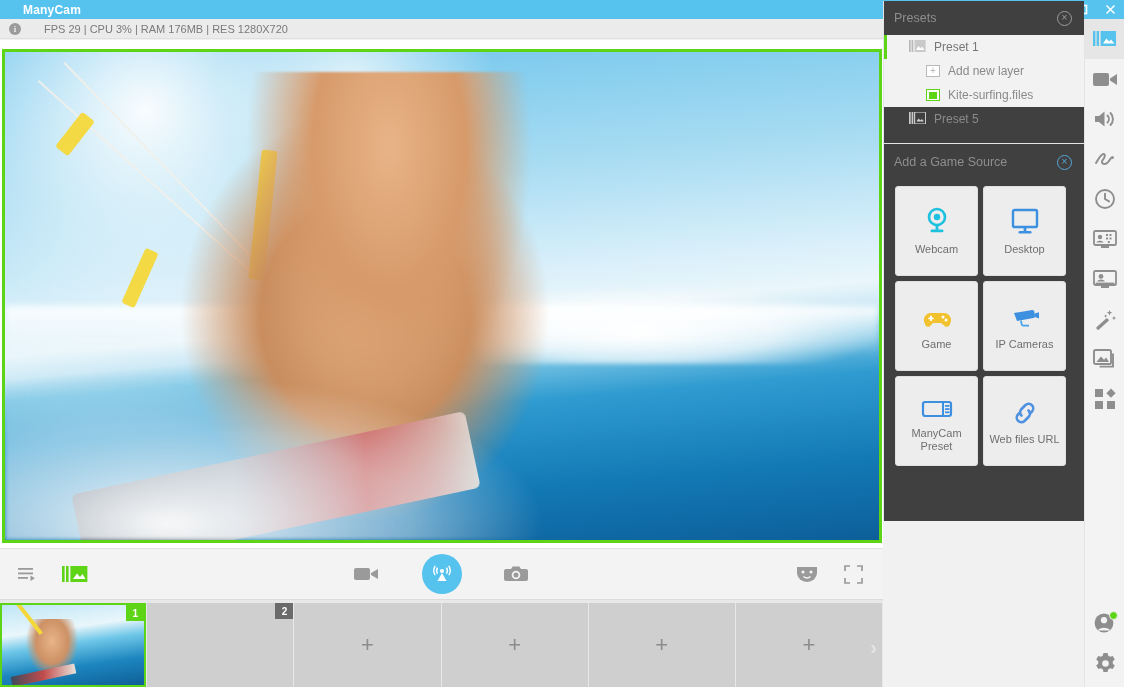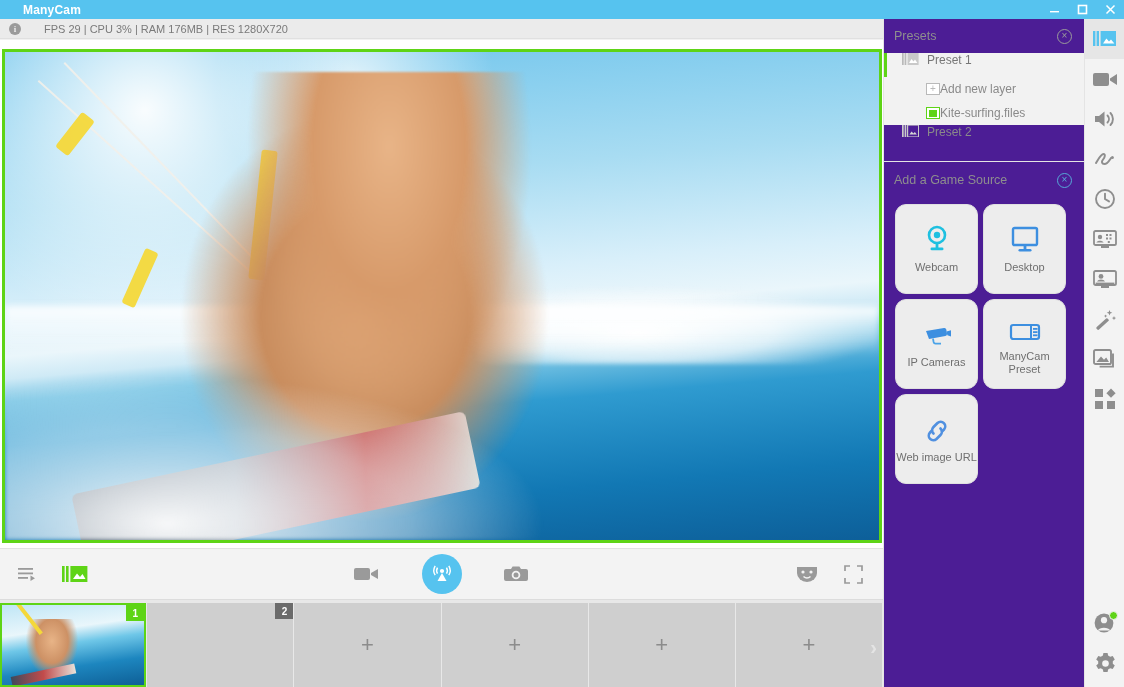--- a/index.html
+++ b/index.html
@@ -143,69 +143,69 @@
   .thumb-badge.green { background: #5ed416; }
   .plus { color: #8c8c8c; font-size: 22px; font-weight: 300; line-height: 1; }
   .strip-next {
     position: absolute; right: 6px; top: 36px;
     color: #e4e4e4; font-size: 20px; font-weight: bold;
   }
   .thumbvid { position: absolute; inset: 0; }
 
   
   .rightpanel {
-    position: absolute; top: 19px; left: 883px; width: 201px; height: 668px;
-    background: #4c1d95; border-left: 1px solid #e4e4e4;
+    position: absolute; top: 1px; left: 883px; width: 201px; height: 520px;
+    background: #404040; border-left: 1px solid #e4e4e4;
   }
   .panel-head {
     height: 34px; display: flex; align-items: center;
     justify-content: space-between; padding: 0 12px 0 10px;
   }
   .panel-title { font-size: 12.5px; color: #8e8e8e; }
   .close-circ {
     width: 15px; height: 15px; border-radius: 50%;
     border: 1.4px solid #9b9b9b; color: #9b9b9b; font-size: 10px;
     display: flex; align-items: center; justify-content: center;
     line-height: 1; font-family: "Liberation Sans", sans-serif;
   }
   .close-circ.blue { border-color: #56a8d8; color: #56a8d8; }
 
   .preset-row {
-    position: relative; height: 24px; display: flex; 
-    font-size: 12px; color: #8a8a8a; padding-left: 18px;
+    position: relative; height: 24px; display: flex; align-items: center;
+    font-size: 12px; color: #8a8a8a; padding-left: 25px;
   }
   .preset-row.sel { background: #f2f2f2; color: #777777; }
   .preset-row.sel::before {
     content: ""; position: absolute; left: 0; top: 0;
     width: 3px; height: 24px; background: #5ed416;
   }
   .layer-row {
     height: 24px; display: flex; align-items: center;
     font-size: 12px; color: #8a8a8a; padding-left: 42px; background: #f2f2f2;
   }
-  .layer-row .lbl { }
+  .layer-row .lbl { margin-left: 8px; }
   .preset-row .lbl { margin-left: 8px; }
   .mini-sq {
     width: 14px; height: 12px; border: 1px solid #b9b9b9;
     display: inline-flex; align-items: center; justify-content: center;
     color: #b9b9b9; font-size: 10px; line-height: 1; background: #ffffff;
   }
   .mini-sq.green { border-color: #5ed416; }
   .mini-sq.green i {
     display: block; width: 8px; height: 7px; background: #5ed416;
   }
   .presets-body { padding-bottom: 8px; }
   .panel-sep { height: 1px; background: #e4e4e4; margin-top: 4px; }
 
   .srcgrid {
     display: flex; flex-wrap: wrap; gap: 5px; padding: 6px 10px 0 11px;
   }
   .srctile {
     position: relative; width: 83px; height: 90px; background: #ededed;
-    border: 1px solid #e0e0e0; border-radius: 11px;
+    border: 1px solid #e0e0e0; border-radius: 3px;
     display: flex; flex-direction: column; align-items: center;
     justify-content: center; gap: 7px;
   }
   .srctile.sel { background: #d8f8cf; border: 1px solid #5ed416; }
   .srctile .lbl {
     font-size: 11px; color: #6f6f6f; text-align: center; line-height: 1.18;
   }
   .tile-ico { height: 30px; display: flex; align-items: flex-end; }
 
   .arrow-ann {
@@ -401,21 +401,21 @@
       </div>
       <div class="preset-row">
         <span>
           <svg width="17" height="12" viewBox="0 0 17 12">
             <rect x="0" y="0" width="1.7" height="12" fill="#c9c9c9"></rect>
             <rect x="2.6" y="0" width="1.7" height="12" fill="#c9c9c9"></rect>
             <rect x="5.6" y="0" width="11" height="12" fill="none" stroke="#c9c9c9" stroke-width="1.2"></rect>
             <path d="M7.4 9.6 L9.6 6.4 L11.4 8.4 L12.8 7 L14.9 9.6 Z" fill="#d6d6d6"></path>
           </svg>
         </span>
-        <span class="lbl">Preset 2</span>
+        <span class="lbl">Preset 5</span>
       </div>
     </div>
 
     <div class="panel-sep"></div>
 
     <div class="panel-head" style="height:36px;">
       <div class="panel-title">Add a Game Source</div>
       <div class="close-circ blue">×</div>
     </div>
 
@@ -437,20 +437,32 @@
         <div class="tile-ico">
           <svg width="30" height="28" viewBox="0 0 30 28">
             <rect x="3" y="2" width="24" height="17" rx="1.6" fill="none" stroke="#3d8fe0" stroke-width="2.4"></rect>
             <rect x="13.6" y="19" width="2.8" height="4" fill="#3d8fe0"></rect>
             <rect x="8.5" y="23" width="13" height="2.6" rx="1.3" fill="#3d8fe0"></rect>
           </svg>
         </div>
         <div class="lbl">Desktop</div>
       </div>
 
+      <div class="srctile">
+        <div class="tile-ico">
+          <svg width="30" height="22" viewBox="0 0 30 22">
+            <path d="M8 4 H22 a7 7 0 0 1 6.6 9.4 l-.8 2.4 a3 3 0 0 1 -5 1.1 L19 14 H11 L8.2 16.9 a3 3 0 0 1 -5 -1.1 L2.4 13.4 A7 7 0 0 1 8 4 Z" fill="#f2c12e"></path>
+            <rect x="6.2" y="8.4" width="5.6" height="1.9" rx=".9" fill="#ffffff"></rect>
+            <rect x="8.1" y="6.5" width="1.9" height="5.6" rx=".9" fill="#ffffff"></rect>
+            <circle cx="21" cy="8" r="1.5" fill="#ffffff"></circle>
+            <circle cx="24" cy="11" r="1.5" fill="#ffffff"></circle>
+          </svg>
+        </div>
+        <div class="lbl">Game</div>
+      </div>
 
       <div class="srctile">
         <div class="tile-ico">
           <svg width="30" height="24" viewBox="0 0 30 24">
             <path d="M4 6 L22 3 a2 2 0 0 1 2.3 1.6 l.7 4.2 a2 2 0 0 1 -1.6 2.3 L7 14 Z" fill="#3d8fe0"></path>
             <path d="M24.5 6.5 L29 5.2 L29 11.5 L25.4 10.2 Z" fill="#3d8fe0"></path>
             <path d="M11 13.6 L11.6 17 a2 2 0 0 0 2 1.6 H19" stroke="#4aa3e8" stroke-width="1.8" fill="none"></path>
           </svg>
         </div>
         <div class="lbl">IP Cameras</div>
@@ -472,21 +484,21 @@
 
 
 
       <div class="srctile">
         <div class="tile-ico">
           <svg width="28" height="26" viewBox="0 0 28 26">
             <path d="M10.5 15.5 a4.6 4.6 0 0 1 0 -6.5 L14.5 5 a4.6 4.6 0 0 1 6.5 6.5 L19 13.5" stroke="#5090e0" stroke-width="2.6" fill="none" stroke-linecap="round"></path>
             <path d="M17.5 10.5 a4.6 4.6 0 0 1 0 6.5 L13.5 21 a4.6 4.6 0 0 1 -6.5 -6.5 L9 12.5" stroke="#5090e0" stroke-width="2.6" fill="none" stroke-linecap="round"></path>
           </svg>
         </div>
-        <div class="lbl">Web image URL</div>
+        <div class="lbl">Web files URL</div>
       </div>
 
     </div>
   </div>
 
   <div class="rail">
 
     <div class="rail-btn active">
       <svg width="24" height="18" viewBox="0 0 24 18">
         <rect x="0" y="1" width="2.4" height="15" fill="#56c3ef"></rect>

